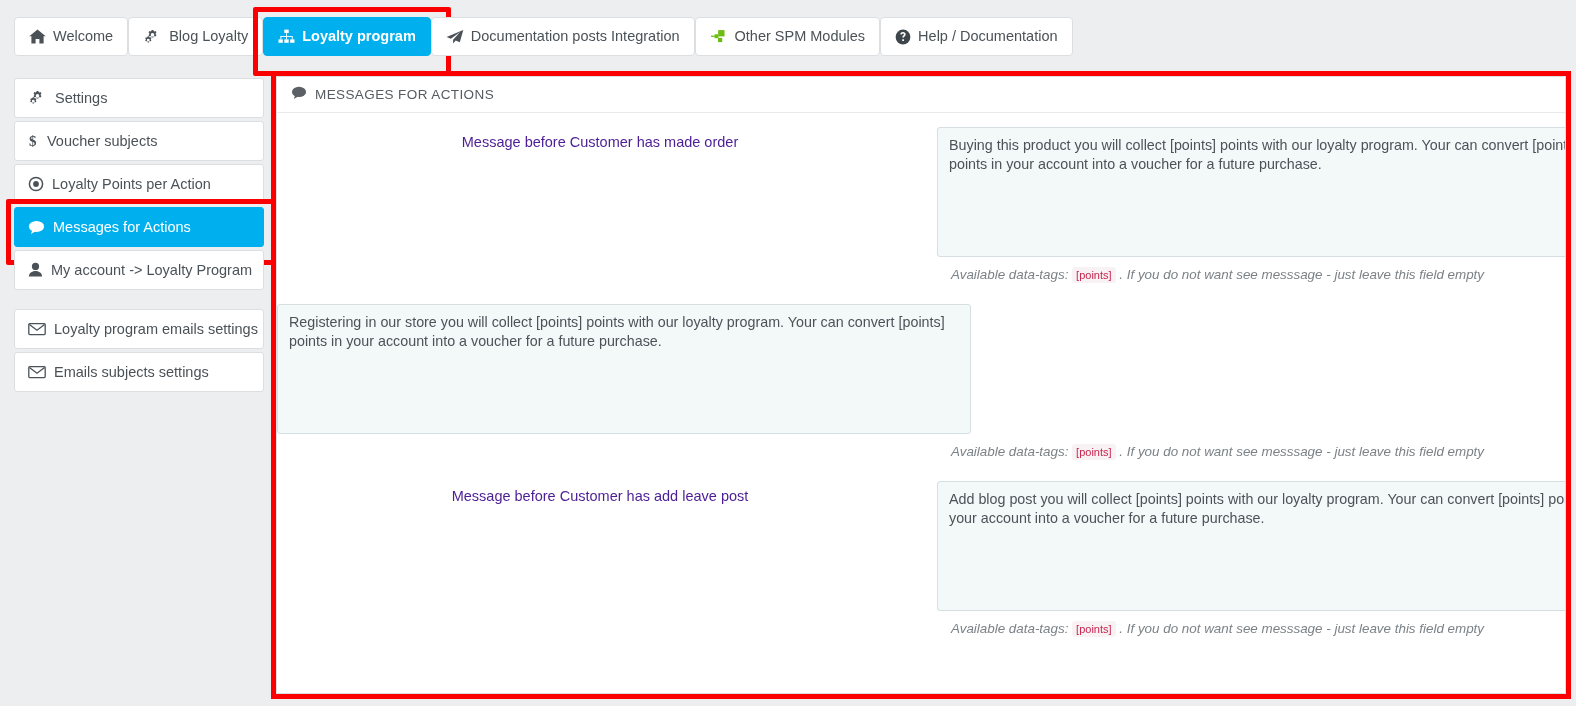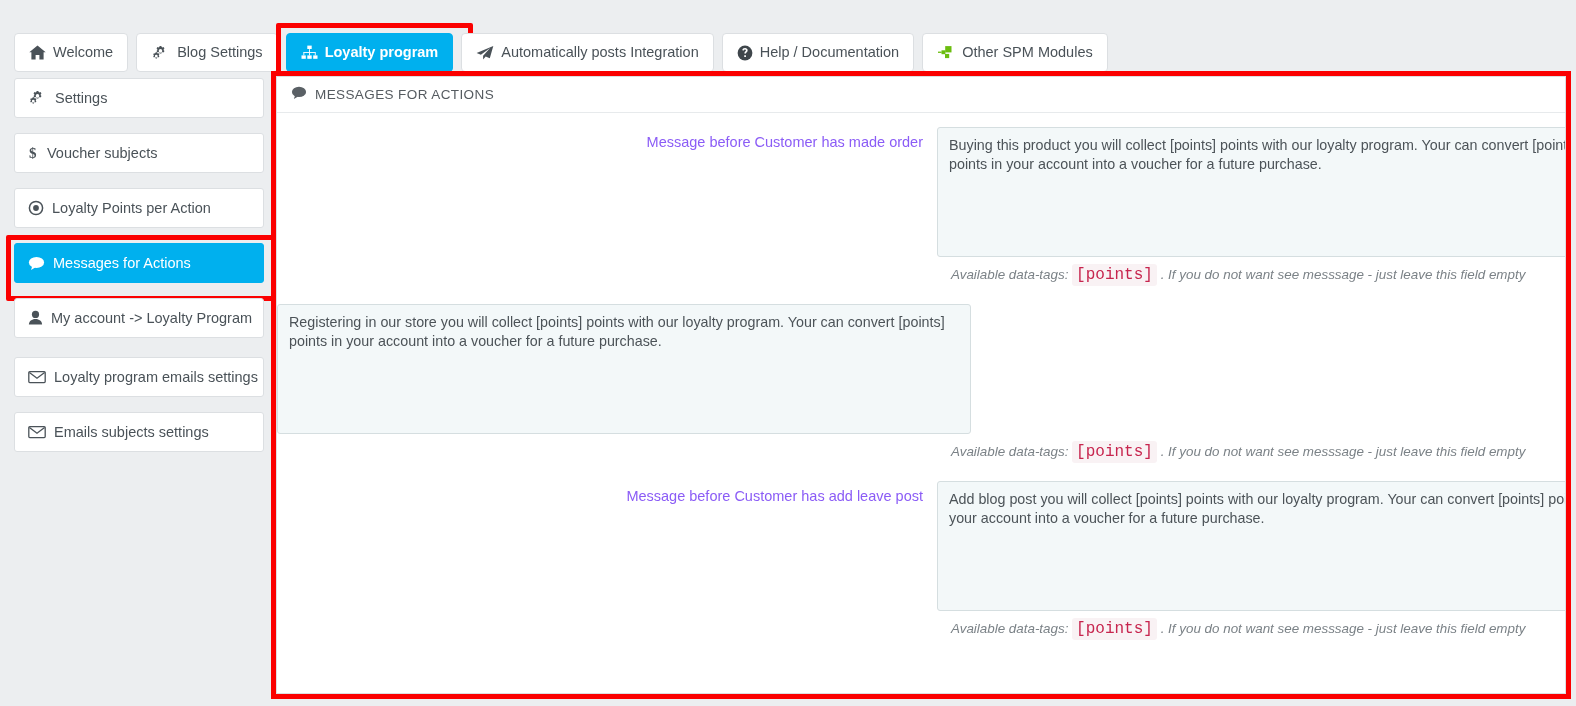--- a/index.html
+++ b/index.html
@@ -13,22 +13,20 @@
   }
 
   
   #tabbar {
     position: absolute;
     left: 0; top: 0;
     width: 1576px; height: 70px;
     padding: 17px 0 0 14px;
     display: flex;
     align-items: flex-start;
-    gap: 8px;
-    margin-top: 16px;
   }
   .tab {
     position: relative;
     height: 39px;
     display: flex;
     align-items: center;
     gap: 7px;
     padding: 0 14px;
     background: #ffffff;
     border: 1px solid #dcdfe2;
@@ -69,21 +67,21 @@
   .side-item {
     position: relative;
     height: 40px;
     display: flex;
     align-items: center;
     gap: 8px;
     padding: 0 13px;
     background: #ffffff;
     border: 1px solid #dcdfe2;
     border-radius: 3px;
-    margin-bottom: 15px;
+    margin-bottom: 3px;
     color: #4a5258;
     font-size: 14.5px;
     white-space: nowrap;
     cursor: pointer;
   }
   .side-item:last-child { margin-bottom: 0; }
   .side-item.active {
     background: #00b0ee;
     border-color: #00b0ee;
     color: #ffffff;
@@ -131,23 +129,23 @@
   
   .frow {
     display: flex;
     align-items: flex-start;
     padding: 0 26px 0 0;
     margin-bottom: 0;
   }
   .flabel {
     width: 660px;
     flex: none;
-    text-align: right;
+    text-align: center;
     padding: 6px 14px 0 0;
-    color: #8b5cf6;
+    color: #4c1d95;
     font-size: 14.5px;
     line-height: 19px;
   }
   .fctrl { display: flex; align-items: flex-start; gap: 11px; }
   .ta {
     width: 694px;
     height: 130px;
     background: #f3f8f9;
     border: 1px solid #d5dee0;
     border-radius: 3px;
@@ -165,22 +163,22 @@
     margin-left: 660px;
     width: 694px;
     text-align: left;
     padding-left: 14px;
     font-style: italic;
     font-size: 13.4px;
     color: #7b8287;
     line-height: 18px;
   }
   .hint code {
-    font-family: Liberation Mono, monospace;
-    font-size: 16px;
+    font-family: Liberation Sans, sans-serif;
+    font-size: 11px;
     color: #c7254e;
     background: #f9f2f4;
     padding: 2px 4px;
     border-radius: 3px;
     font-style: normal;
   }
   .row-gap-1 { height: 20px; }
   .row-gap-2 { height: 20px; }
 </style>
 </head>
@@ -197,21 +195,21 @@
     <span class="tlabel">Welcome</span>
   </div>
 
   <div class="tab">
     <span>
       <svg width="19" height="16" viewBox="0 0 19 16">
         <path fill="#4a5258" d="M6.4 2.0l.9.5a4.1 4.1 0 0 1 1.1-.6l.2-1h1.8l.2 1c.4.1.8.3 1.1.6l.9-.5.9 1.5-.8.6c.1.4.1.8 0 1.2l.8.6-.9 1.5-.9-.5c-.3.3-.7.5-1.1.6l-.2 1H8.6l-.2-1a4.1 4.1 0 0 1-1.1-.6l-.9.5-.9-1.5.8-.6a4.3 4.3 0 0 1 0-1.2l-.8-.6zM9.5 4.1a1.8 1.8 0 1 0 0 3.6 1.8 1.8 0 0 0 0-3.6z"></path>
         <path fill="#4a5258" d="M2.9 8.2l.7.4c.3-.2.6-.4.9-.5l.1-.8h1.4l.1.8c.3.1.6.3.9.5l.7-.4.7 1.2-.6.5c.1.3.1.6 0 .9l.6.5-.7 1.2-.7-.4c-.3.2-.6.4-.9.5l-.1.8H4.6l-.1-.8c-.3-.1-.6-.3-.9-.5l-.7.4-.7-1.2.6-.5a3.4 3.4 0 0 1 0-.9l-.6-.5zM5.3 9.8a1.4 1.4 0 1 0 0 2.8 1.4 1.4 0 0 0 0-2.8z"></path>
       </svg>
     </span>
-    <span class="tlabel">Blog Settings</span>
+    <span class="tlabel">Blog Loyalty</span>
   </div>
 
   <div class="tab active">
     <span>
       <svg width="17" height="15" viewBox="0 0 17 15">
         <rect x="6.3" y="0.6" width="4.4" height="3.4" fill="#ffffff"></rect>
         <rect x="0.5" y="10.4" width="4.3" height="3.4" fill="#ffffff"></rect>
         <rect x="6.3" y="10.4" width="4.4" height="3.4" fill="#ffffff"></rect>
         <rect x="12.2" y="10.4" width="4.3" height="3.4" fill="#ffffff"></rect>
         <rect x="8.1" y="4.2" width="0.9" height="3.1" fill="#ffffff"></rect>
@@ -223,44 +221,44 @@
     </span>
     <span class="tlabel">Loyalty program</span>
   </div>
 
   <div class="tab">
     <span>
       <svg width="18" height="16" viewBox="0 0 18 16">
           <path fill="#4a5258" d="M17.3 1.1 0.6 8.0l4.3 1.7 9.2-6.6-7.0 7.6v3.9l2.6-3.0 4.1 1.6z"></path>
         </svg>
     </span>
-    <span class="tlabel">Automatically posts Integration</span>
-  </div>
-
-  <div class="tab">
-    <span>
-      <svg width="16" height="16" viewBox="0 0 16 16">
-        <circle cx="8" cy="8" r="7.4" fill="#3f464b"></circle>
-        <path fill="#ffffff" d="M8.05 3.1c-1.6 0-2.6.9-2.8 2.2l1.6.3c.1-.6.5-1 1.1-1 .6 0 1 .35 1 .9 0 .9-1.55 1.0-1.55 2.6v.3h1.6v-.2c0-1.0 1.65-1.2 1.65-2.8 0-1.4-1.1-2.3-2.6-2.3zM7.25 10.3h1.7v1.8h-1.7z"></path>
-      </svg>
-    </span>
-    <span class="tlabel">Help / Documentation</span>
+    <span class="tlabel">Documentation posts Integration</span>
   </div>
 
   <div class="tab">
     <span>
       <svg width="18" height="16" viewBox="0 0 18 16">
         <rect x="8.2" y="1.1" width="6.3" height="6.3" fill="#6bbd0f"></rect>
         <rect x="4.5" y="5.3" width="3.9" height="3.9" fill="#6bbd0f"></rect>
         <rect x="8.0" y="8.9" width="4.2" height="4.2" fill="#6bbd0f"></rect>
         <rect x="1.0" y="6.6" width="3.6" height="1.3" fill="#6bbd0f"></rect>
       </svg>
     </span>
     <span class="tlabel">Other SPM Modules</span>
   </div>
+
+  <div class="tab">
+    <span>
+      <svg width="16" height="16" viewBox="0 0 16 16">
+        <circle cx="8" cy="8" r="7.4" fill="#3f464b"></circle>
+        <path fill="#ffffff" d="M8.05 3.1c-1.6 0-2.6.9-2.8 2.2l1.6.3c.1-.6.5-1 1.1-1 .6 0 1 .35 1 .9 0 .9-1.55 1.0-1.55 2.6v.3h1.6v-.2c0-1.0 1.65-1.2 1.65-2.8 0-1.4-1.1-2.3-2.6-2.3zM7.25 10.3h1.7v1.8h-1.7z"></path>
+      </svg>
+    </span>
+    <span class="tlabel">Help / Documentation</span>
+  </div>
 </div>
 
 <div id="sidebar">
 
   <div class="side-group">
 
     <div class="side-item">
       <span>
         <svg width="19" height="16" viewBox="0 0 19 16">
           <path fill="#4a5258" d="M6.4 2.0l.9.5a4.1 4.1 0 0 1 1.1-.6l.2-1h1.8l.2 1c.4.1.8.3 1.1.6l.9-.5.9 1.5-.8.6c.1.4.1.8 0 1.2l.8.6-.9 1.5-.9-.5c-.3.3-.7.5-1.1.6l-.2 1H8.6l-.2-1a4.1 4.1 0 0 1-1.1-.6l-.9.5-.9-1.5.8-.6a4.3 4.3 0 0 1 0-1.2l-.8-.6zM9.5 4.1a1.8 1.8 0 1 0 0 3.6 1.8 1.8 0 0 0 0-3.6z"></path>

